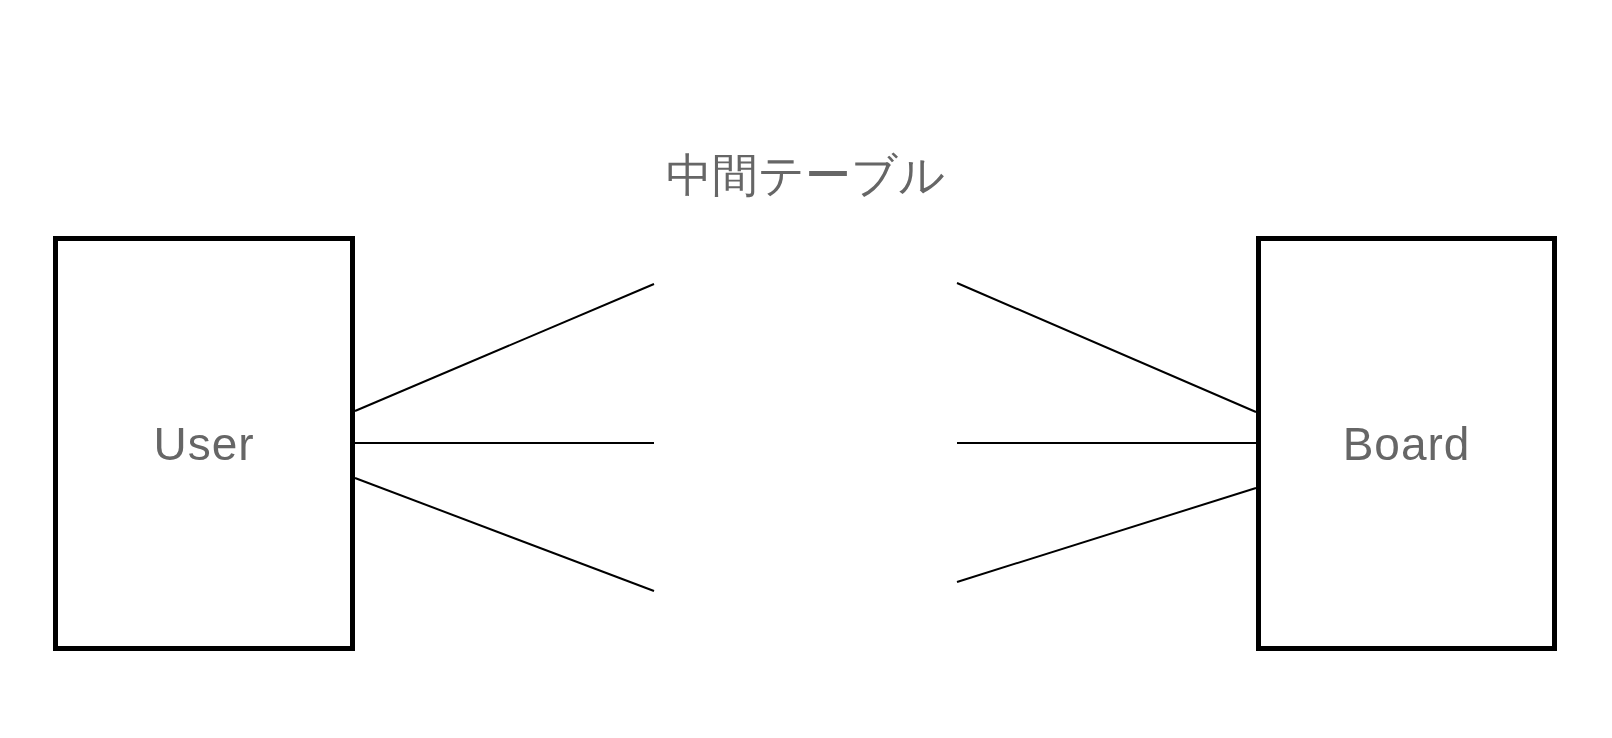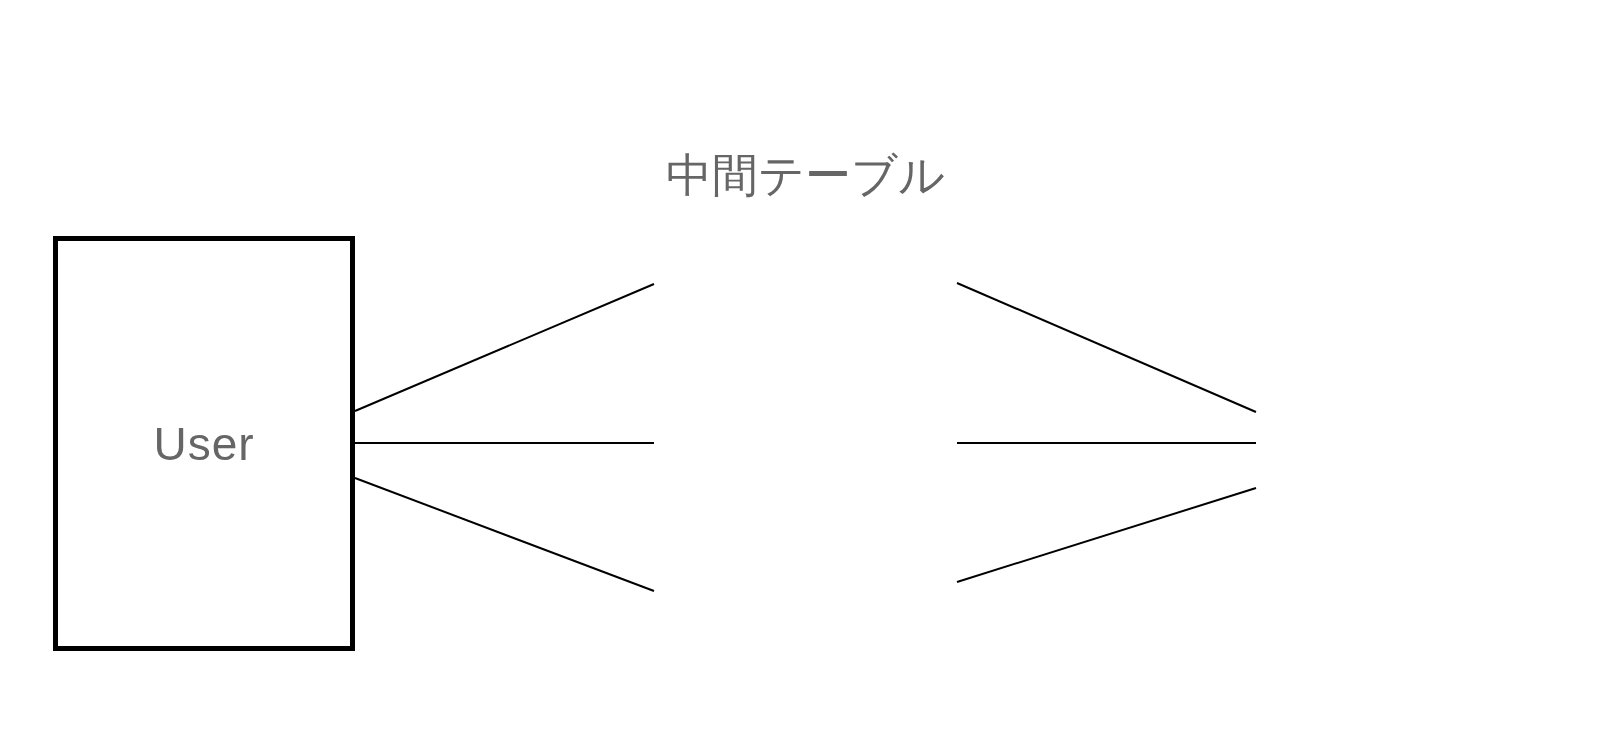--- a/index.html
+++ b/index.html
@@ -71,14 +71,17 @@
     <line x1="957" y1="582" x2="1256" y2="488" stroke="#000000" stroke-width="2"></line>
   </svg>
 
   <div class="diagram-title">中間テーブル</div>
 
   <div class="entity entity-user">
     <span class="entity-label">User</span>
   </div>
 
 
+  <div class="entity entity-board">
+    <span class="entity-label">Board</span>
+  </div>
 
 </div>
 
 </body></html>

